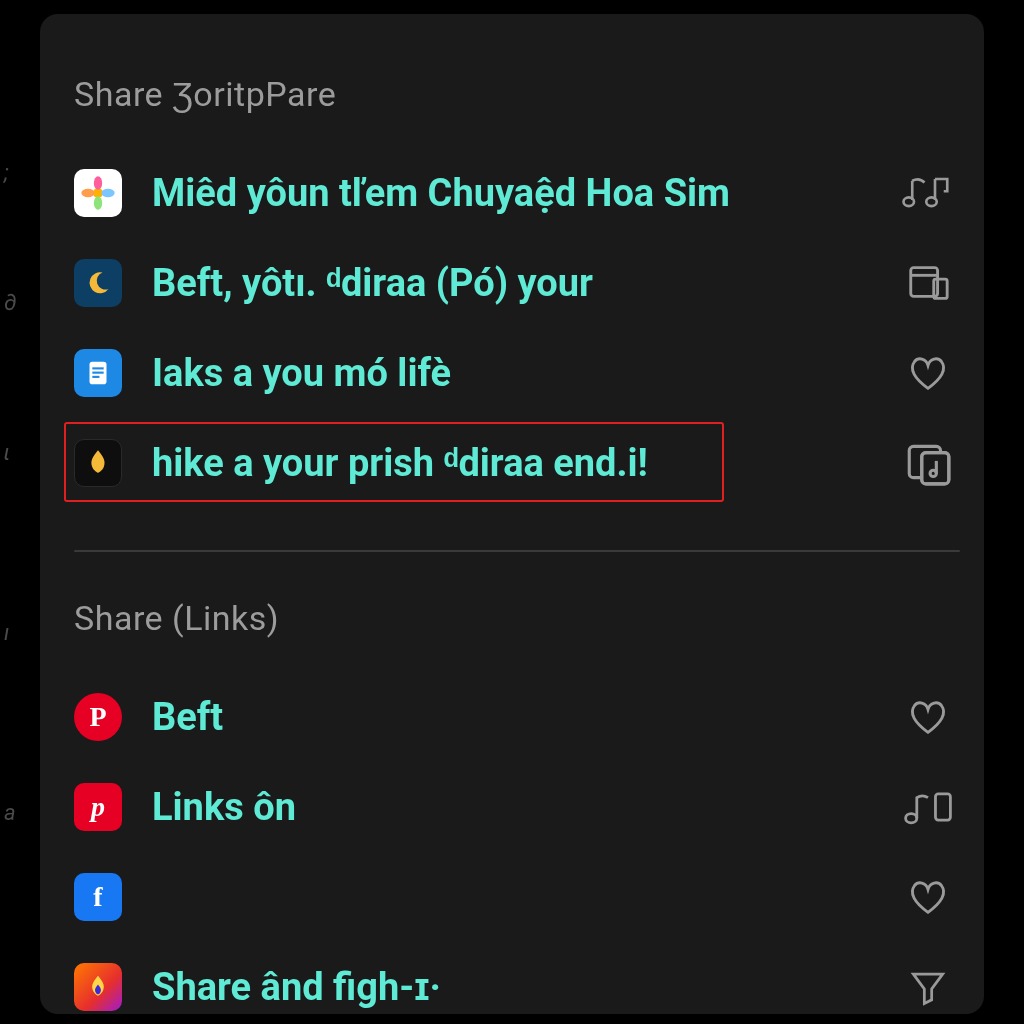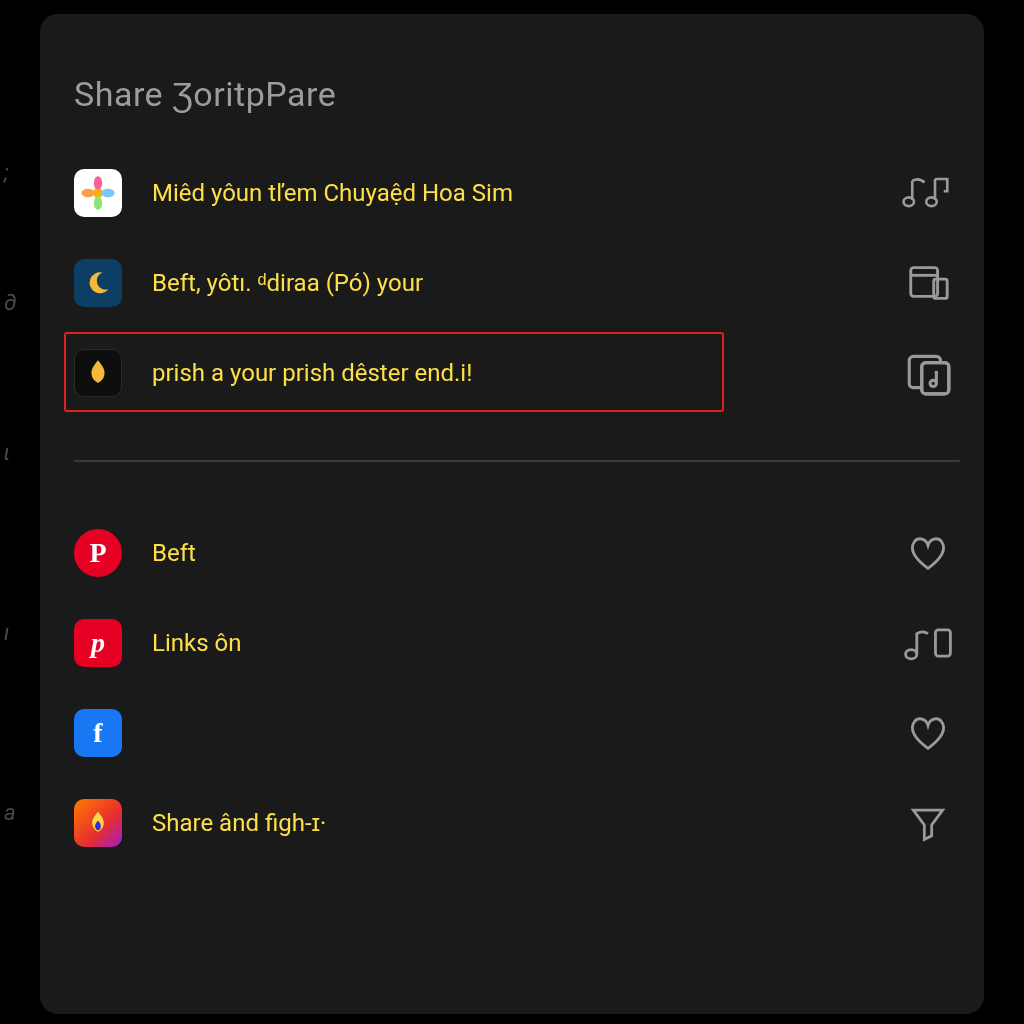--- a/index.html
+++ b/index.html
@@ -46,23 +46,23 @@
     height: 48px;
     border-radius: 10px;
     flex: 0 0 48px;
     display: flex;
     align-items: center;
     justify-content: center;
     font-size: 28px;
     font-weight: 700;
   }
   .row-label {
-    font-size: 24px;
-    font-weight: 400;
-    color: #fde047;
+    font-size: 38px;
+    font-weight: 700;
+    color: #5eead4;
     white-space: nowrap;
   }
   .row-action {
     position: absolute;
     right: 4px;
     top: 50%;
     transform: translateY(-50%);
     width: 56px;
     height: 56px;
     display: flex;
@@ -153,46 +153,65 @@
       </div>
       <div class="row-action">
         <svg viewBox="0 0 48 48" width="46" height="46" fill="none" stroke="#9a9a9a" stroke-width="3">
           <rect x="6" y="8" width="28" height="30" rx="3"></rect>
           <path d="M6 16 h28"></path>
           <rect x="30" y="20" width="14" height="20" rx="2"></rect>
         </svg>
       </div>
     </div>
 
+    <div class="row">
+      <div class="row-left">
+        <div class="app-icon ic-blue">
+          <svg viewBox="0 0 48 48" width="34" height="34">
+            <rect x="12" y="8" width="24" height="32" rx="4" fill="#fff"></rect>
+            <rect x="16" y="16" width="16" height="3" fill="#1e88e5"></rect>
+            <rect x="16" y="22" width="16" height="3" fill="#1e88e5"></rect>
+            <rect x="16" y="28" width="10" height="3" fill="#1e88e5"></rect>
+          </svg>
+        </div>
+        <div class="row-label">Iaks a you mó lifè</div>
+      </div>
+      <div class="row-action">
+        <svg viewBox="0 0 48 48" width="46" height="46" fill="none" stroke="#9a9a9a" stroke-width="3">
+          <path d="M24 40 C 10 30 4 20 10 12 c4 -5 12 -3 14 4 c2 -7 10 -9 14 -4 c6 8 0 18 -14 28 z"></path>
+        </svg>
+      </div>
+    </div>
 
     <div class="row" style="position:relative;">
       <div class="highlight-box" style="left:-10px; top:4px; width:660px; height:80px;"></div>
       <div class="row-left">
         <div class="app-icon ic-black">
           <svg viewBox="0 0 48 48" width="34" height="34">
             <path d="M24 6 c6 8 12 14 8 24 c-2 5 -8 8 -8 8 s-6 -3 -8 -8 c-4 -10 2 -16 8 -24z" fill="#f5b93a"></path>
           </svg>
         </div>
-        <div class="row-label">prish a your prish dêster end.i!</div>
+        <div class="row-label">hike a your prish ᵈdiraa end.i!</div>
       </div>
       <div class="row-action">
         <svg viewBox="0 0 48 48" width="50" height="50" fill="none" stroke="#9a9a9a" stroke-width="3">
           <rect x="6" y="8" width="30" height="30" rx="4"></rect>
           <rect x="18" y="14" width="26" height="30" rx="4" fill="#1a1a1a"></rect>
           <rect x="18" y="14" width="26" height="30" rx="4"></rect>
           <path d="M32 22 v12"></path>
             <circle cx="29" cy="34" r="3"></circle>
         </svg>
       </div>
     </div>
 
   </div>
 
   <div class="divider"></div>
 
+  <div class="section-title">Share (Links)</div>
 
   <div class="list">
 
     <div class="row">
       <div class="row-left">
         <div class="app-icon ic-red-round">
             <span>P</span>
           </div>
         <div class="row-label">Beft</div>
       </div>

